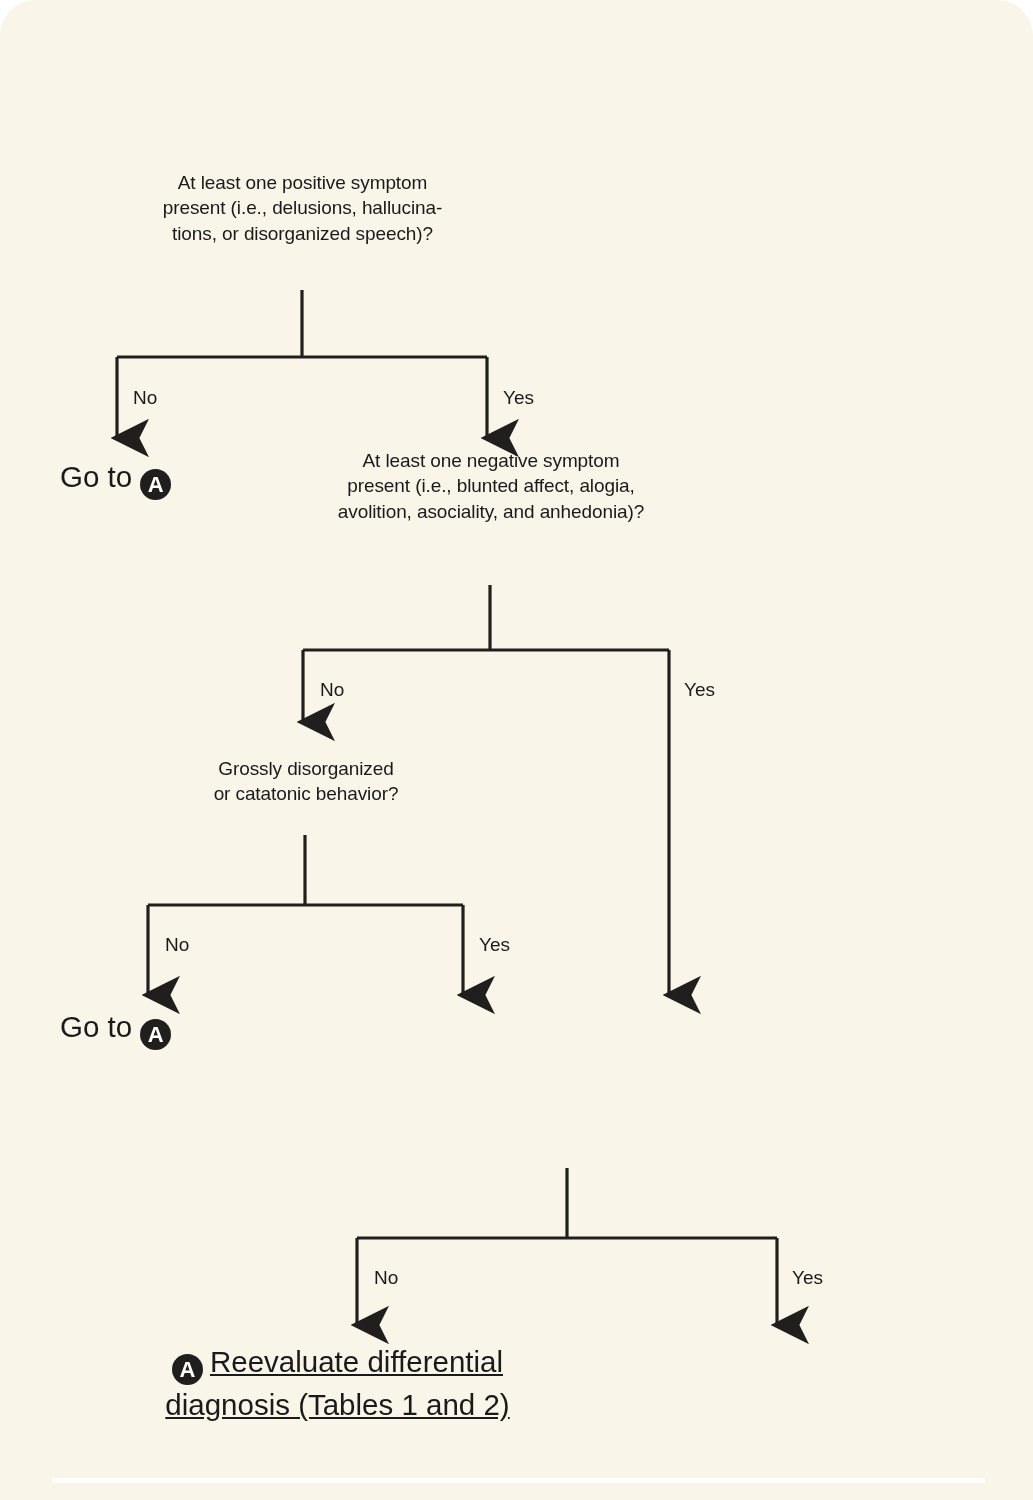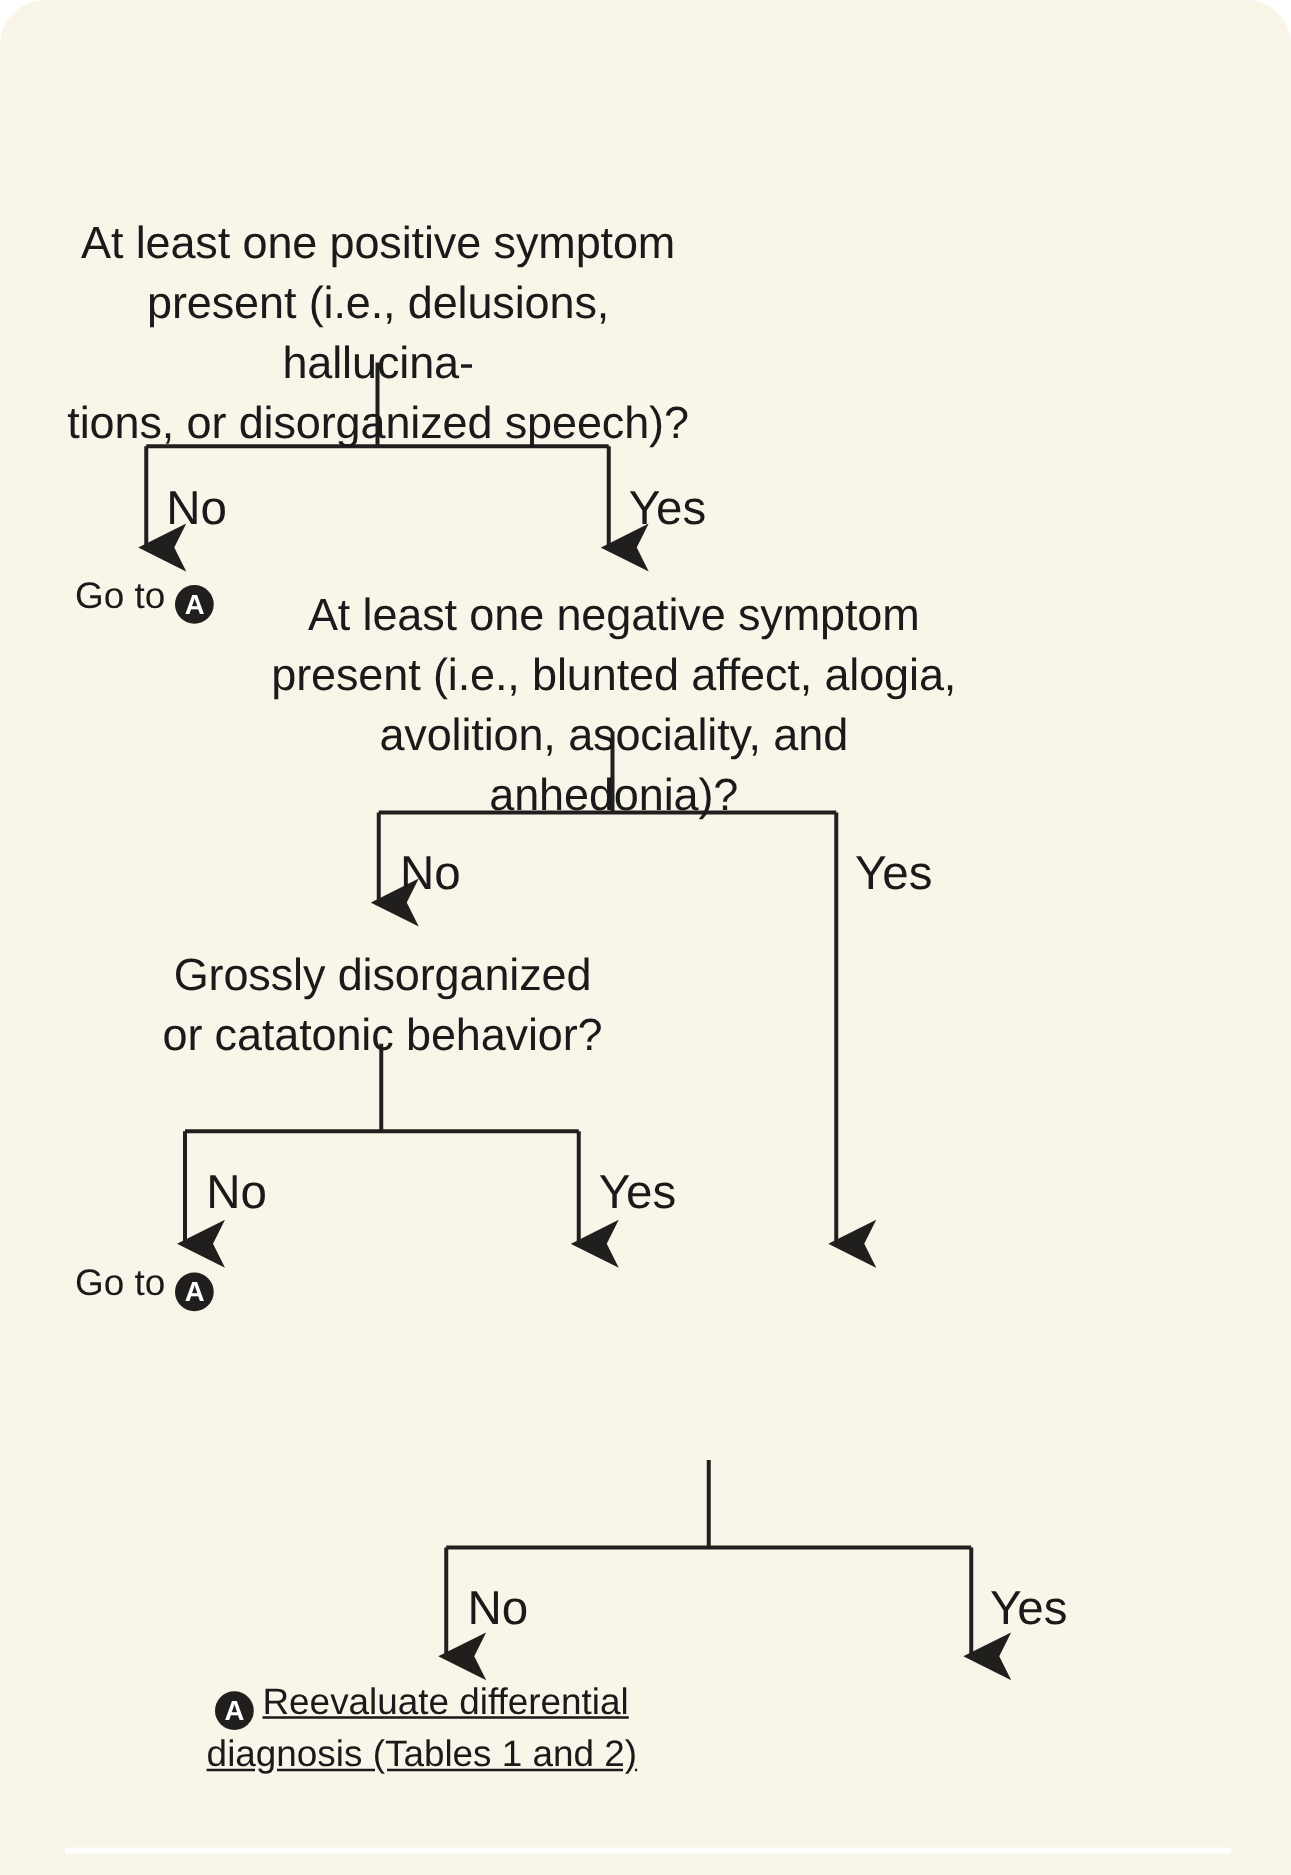--- a/index.html
+++ b/index.html
@@ -13,29 +13,29 @@
     height: 1500px;
     background: #faf5e9;
     border-radius: 36px 36px 0 0;
     overflow: hidden;
     font-family: "Liberation Sans", sans-serif;
     color: #1a1a1a;
   }
   .node {
     position: absolute;
     text-align: center;
-    font-size: 36px;
+    font-size: 19px;
     line-height: 1.33;
     color: #1a1a1a;
     letter-spacing: -0.1px;
     white-space: pre-line;
   }
   .edge-label {
     position: absolute;
-    font-size: 38px;
+    font-size: 19px;
     line-height: 1;
     color: #1a1a1a;
   }
   .badge {
     display: inline-block;
     width: 31px;
     height: 31px;
     border-radius: 50%;
     background: #211f1e;
     color: #ffffff;
@@ -114,21 +114,21 @@
 present (i.e., delusions, hallucina-
 tions, or disorganized speech)?</div>
 
   <div class="edge-label" style="left:133px; top:388px;">No</div>
   <div class="edge-label" style="left:503px; top:388px;">Yes</div>
 
   <div class="goto-node" style="left:60px; top:462px;">
     <span>Go to</span><span class="badge">A</span>
   </div>
 
-  <div class="node" style="left:210px; top:468px; width:562px;">At least one negative symptom
+  <div class="node" style="left:210px; top:448px; width:562px;">At least one negative symptom
 present (i.e., blunted affect, alogia,
 avolition, asociality, and anhedonia)?</div>
 
   <div class="edge-label" style="left:320px; top:680px;">No</div>
   <div class="edge-label" style="left:684px; top:680px;">Yes</div>
 
   <div class="node" style="left:110px; top:756px; width:392px;">Grossly disorganized
 or catatonic behavior?</div>
 
   <div class="edge-label" style="left:165px; top:935px;">No</div>

